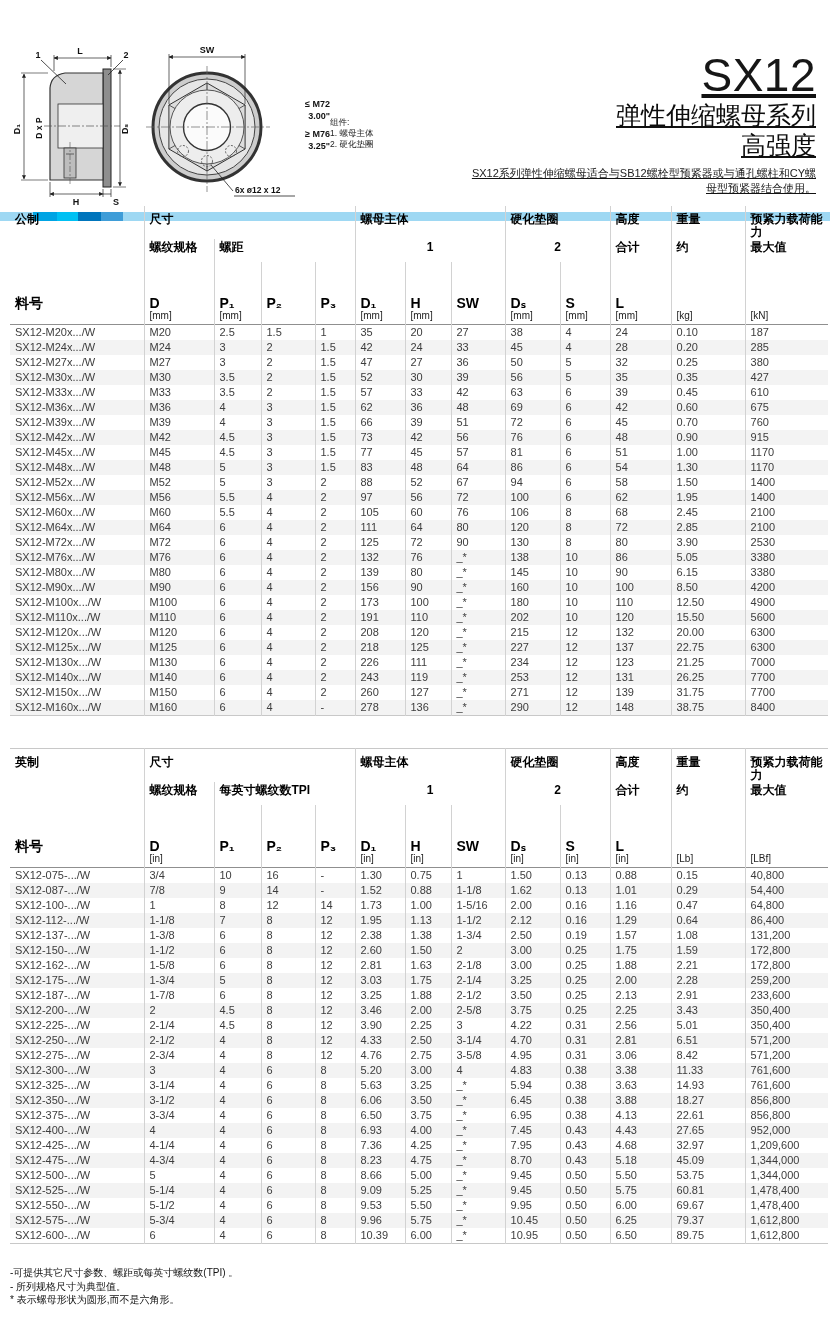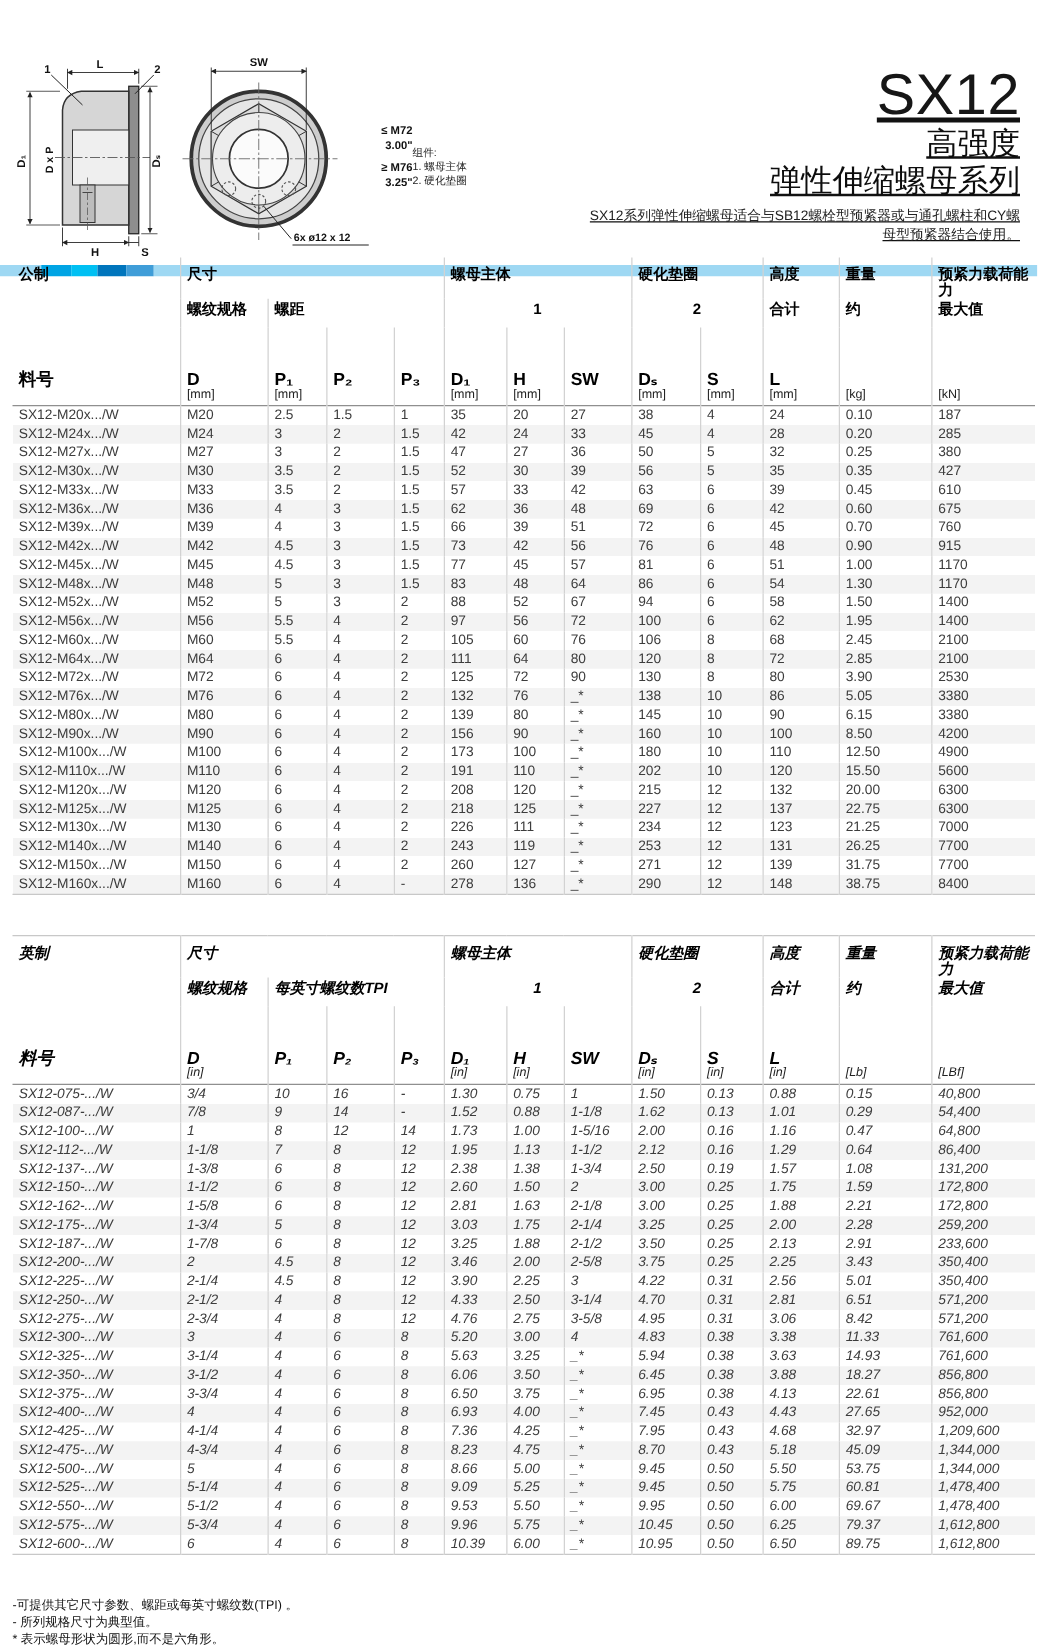--- a/index.html
+++ b/index.html
@@ -16,36 +16,36 @@
   .sub{font-size:25px;line-height:30px;color:#0d0d0d;}
   .description{margin-top:6px;margin-left:auto;width:345px;font-size:11px;line-height:15px;color:#222;}
 
   
   .brand-bar{position:absolute;left:0;top:212px;width:830px;height:9px;display:flex;}
   .brand-bar div{height:100%;}
 
   
   table{border-collapse:collapse;table-layout:fixed;width:818px;border-bottom:1px solid #c8c8c8;}
   .metric-table{position:absolute;left:10px;top:206px;}
-  .imperial-table{position:absolute;left:10px;top:748px;border-top:1px solid #c8c8c8;font-style:italic;}
+  .imperial-table{position:absolute;left:10px;top:748px;border-top:1px solid #c8c8c8;}
   th{font-weight:normal;}
   thead{border-bottom:1px solid #8f8f8f;}
   thead th{vertical-align:top;text-align:left;}
   thead th:not(:first-child), tbody td:not(:first-child){border-left:1px solid #d2d2d2;}
   .r1 th{font-size:12px;font-weight:bold;color:#000;padding:7px 5px 0 5px;height:26px;line-height:13px;}
   .r2 th{font-size:12px;font-weight:bold;color:#000;padding:1px 5px 0 5px;height:22px;line-height:14px;}
   .r2 th.num{text-align:center;}
   .cols-row th{padding:4px 5px 2px 5px;height:38px;vertical-align:top;}
   .cols-row .cl{font-size:14px;font-weight:bold;line-height:13px;color:#000;min-height:13px;margin-top:31px;}
   .cols-row .cu{font-size:10px;font-weight:normal;line-height:12px;color:#222;}
   tbody td{font-size:11px;color:#3c3c3c;padding:0 5px;height:15px;line-height:13px;white-space:nowrap;overflow:hidden;}
   tbody tr:nth-child(even){background:#f3f3f3;}
 
   
-  .footnotes{position:absolute;left:10px;top:1266px;font-size:10px;line-height:13.5px;color:#111;margin-top:12px;}
+  .footnotes{position:absolute;left:10px;top:1266px;font-size:10px;line-height:13.5px;color:#111;}
 
   
   .dim{font-family:"Liberation Sans","DejaVu Sans",sans-serif;font-size:9px;font-weight:bold;fill:#111;}
   .dim-sm{font-family:"Liberation Sans","DejaVu Sans",sans-serif;font-size:8.5px;font-weight:bold;fill:#111;}
 </style>
 </head>
 <body>
 
 <div class="page">
 
@@ -133,22 +133,22 @@
   </svg>
 
   <div class="component-notes">
     <div>组件:</div>
     <div>1. 螺母主体</div>
     <div>2. 硬化垫圈</div>
   </div>
 
   <div class="title-block">
     <div class="product-title">SX12</div>
+    <div class="sub">弹性伸缩螺母系列</div>
     <div class="sub">高强度</div>
-    <div class="sub">弹性伸缩螺母系列</div>
     <div class="description">SX12系列弹性伸缩螺母适合与SB12螺栓型预紧器或与通孔螺柱和CY螺母型预紧器结合使用。</div>
   </div>
 
   <div class="brand-bar">
       <div style="background: rgb(158, 216, 243); flex: 0 0 33px;"></div>
       <div style="background: rgb(0, 164, 228); flex: 0 0 24px;"></div>
       <div style="background: rgb(0, 192, 243); flex: 0 0 21px;"></div>
       <div style="background: rgb(0, 117, 188); flex: 0 0 23px;"></div>
       <div style="background: rgb(63, 157, 216); flex: 0 0 22px;"></div>
       <div style="background: rgb(158, 216, 243); flex: 1 1 0%;"></div>

